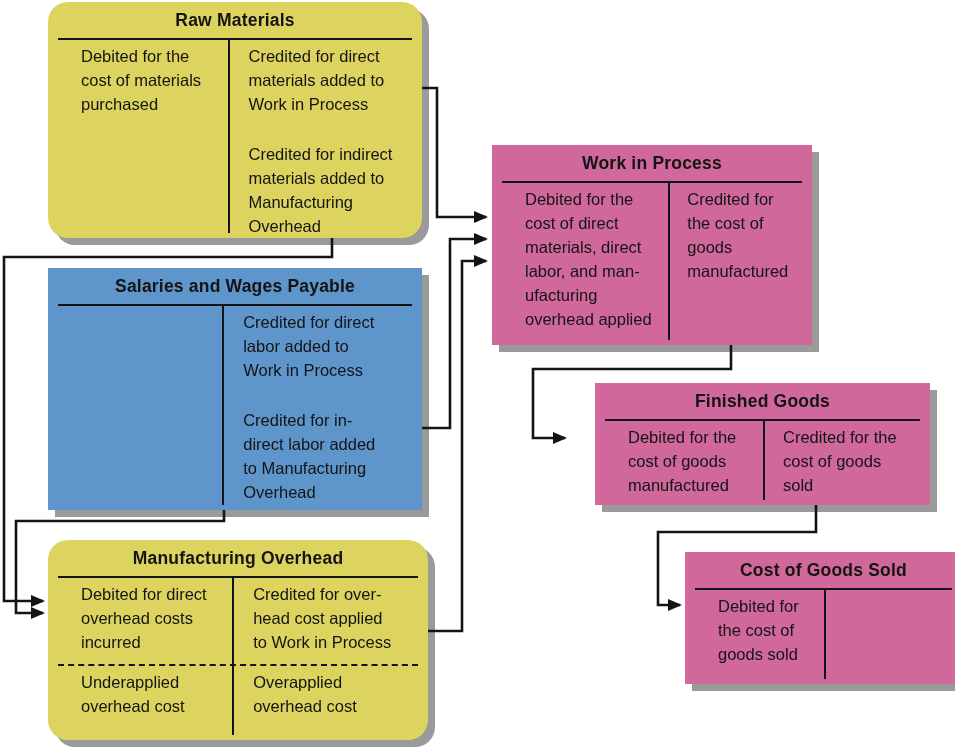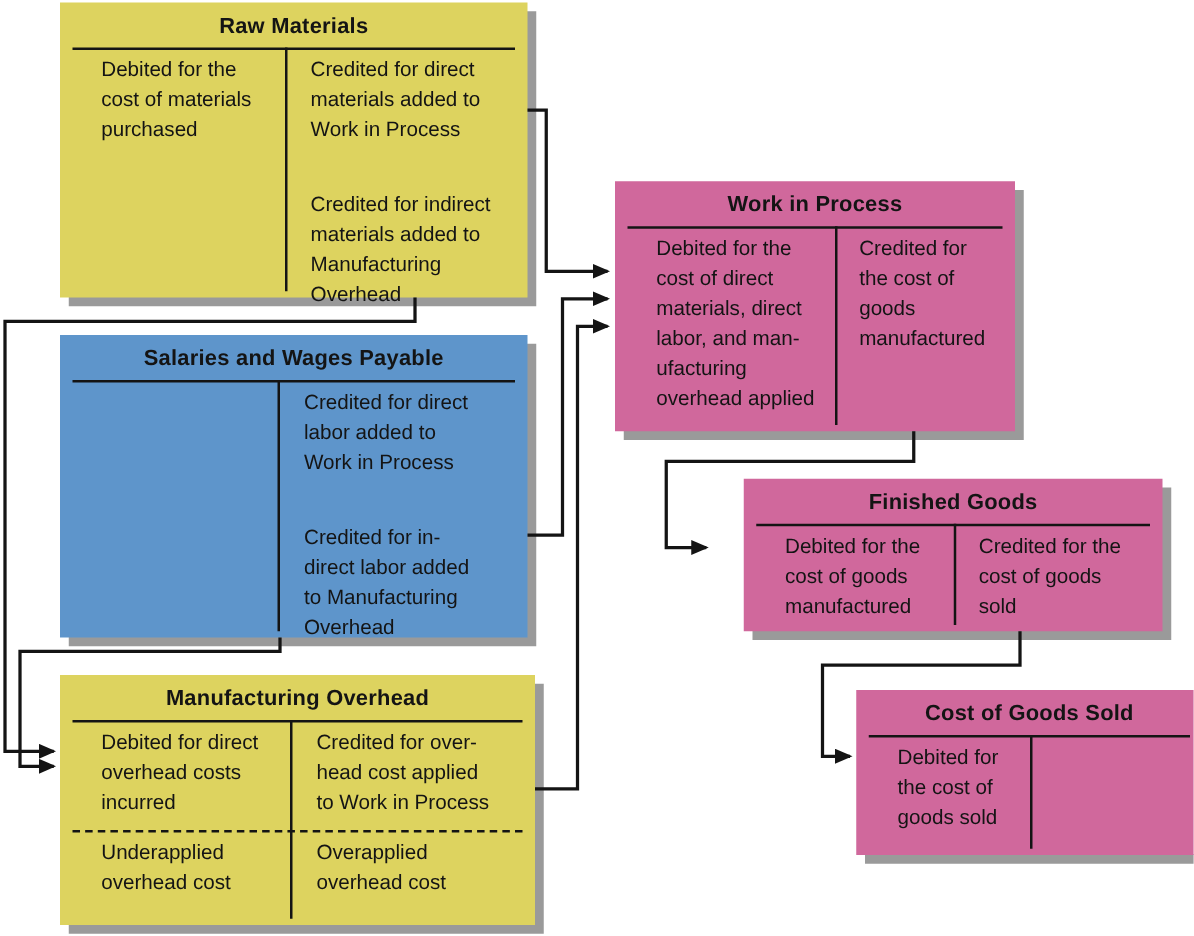--- a/index.html
+++ b/index.html
@@ -11,37 +11,37 @@
     --line:#141414;
   }
   html,body{margin:0;padding:0;background:#ffffff;}
   .canvas{
     position:relative;width:955px;height:749px;background:#ffffff;
     font-family:"Liberation Sans", sans-serif;color:#141414;overflow:hidden;
   }
   .acct{
     position:absolute;box-shadow:7px 7px 0 var(--shadow);box-sizing:border-box;
   }
-  .acct.yellow{background:var(--yellow);}
+  .acct.yellow{background:var(--yellow);border-radius:20px;}
   .acct.blue{background:var(--blue);}
   .acct.pink{background:var(--pink);}
   .acct-title{
     height:36px;line-height:36px;text-align:center;font-weight:bold;
     font-size:17.5px;letter-spacing:.2px;
   }
   .rule{border-top:2px solid var(--line);margin:0 10px;height:0;}
   .rule.dashed{border-top:2px dashed var(--line);}
   .divider{
     position:absolute;width:2px;background:var(--line);top:36px;bottom:5px;
   }
   .cols{display:flex;align-items:stretch;padding-left:23px;}
   .col{box-sizing:border-box;padding:4px 8px 0 10px;font-size:16.5px;line-height:24px;}
   .col.right{flex:1;padding-left:9px;}
   .col p{margin:0;white-space:pre-line;}
-  .col p + p{margin-top:36px;}
+  .col p + p{margin-top:26px;}
   svg.wires{position:absolute;left:0;top:0;z-index:5;pointer-events:none;}
   .wire{fill:none;stroke:var(--line);stroke-width:2.6;}
 </style>
 </head>
 <body>
 
 <div class="canvas">
 
   <div class="acct yellow" style="left:48px;top:2px;width:374px;height:236px">
     <div class="acct-title">Raw Materials</div>

